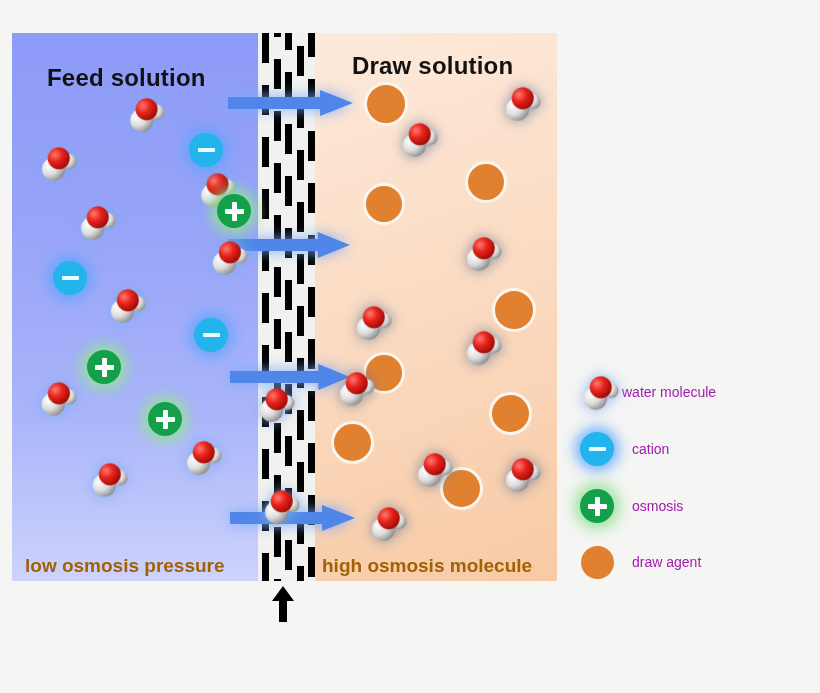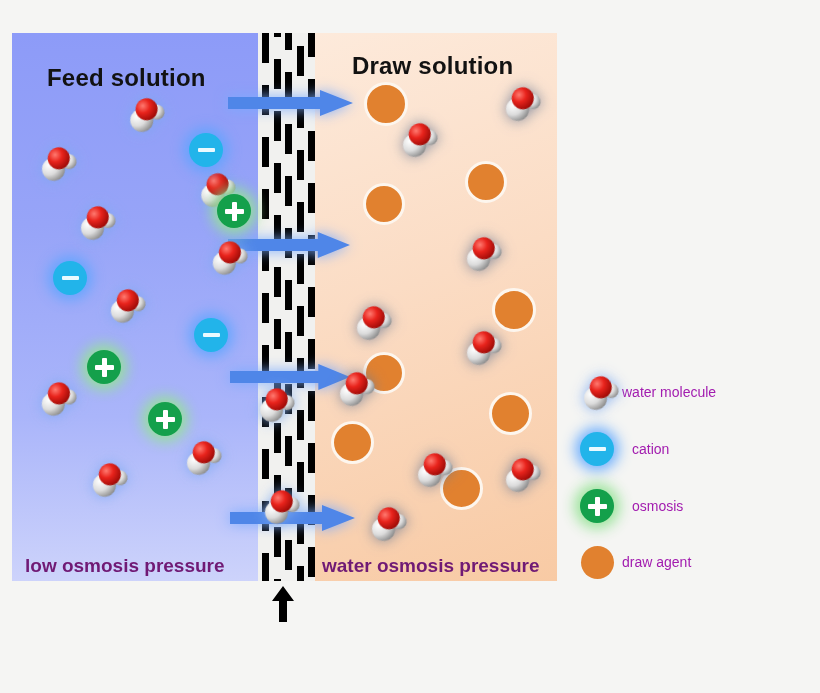--- a/index.html
+++ b/index.html
@@ -26,21 +26,21 @@
 
   
   .panel-title{
     position:absolute;font-weight:bold;font-size:24px;color:#121212;
     letter-spacing:.2px;white-space:nowrap;
   }
   #feed-title{left:47px;top:52px;margin-top:12px;}
   #draw-title{left:352px;top:52px;}
 
   .pressure-label{
-    position:absolute;font-weight:bold;font-size:19px;color:#701a75;
+    position:absolute;font-weight:bold;font-size:19px;color:#a16207;
     white-space:nowrap;
     text-align:right;
   }
   #low-pressure{left:25px;top:555px;}
   #high-pressure{left:322px;top:555px;}
 
   #fo-label{
     position:absolute;left:192px;top:620px;
     font-weight:bold;font-size:27px;color:#0b0b0b;white-space:nowrap;
   }
@@ -541,21 +541,21 @@
         <circle cx="16" cy="22" r="11.5" fill="url(#hy84)"></circle>
         <circle cx="33" cy="19" r="7.5" fill="url(#hy84)"></circle>
         <circle cx="24" cy="13" r="11" fill="url(#ox84)"></circle>
       </svg>
     </div>
 
   <div class="panel-title" id="feed-title">Feed solution</div>
   <div class="panel-title" id="draw-title">Draw solution</div>
 
   <div class="pressure-label" id="low-pressure">low osmosis pressure</div>
-  <div class="pressure-label" id="high-pressure">water osmosis pressure</div>
+  <div class="pressure-label" id="high-pressure">high osmosis molecule</div>
 
   <svg id="fo-pointer" viewBox="0 0 26 36">
     <path d="M13 0 L24 15 L17 15 L17 36 L9 36 L9 15 L2 15 Z" fill="#000"></path>
   </svg>
 
   <div id="legend">
       <div class="legend-row" style="top: 0px; left: 0px;">
         <span class="legend-swatch">
           <svg viewBox="0 0 42 34" class="water" style="left: 0px; top: 0px; position: absolute; transform: rotate(-16deg);">
             <defs>
@@ -593,17 +593,17 @@
               <i class="bar-v"></i>
             </span>
           </div>
         </span>
         <span class="legend-text" style="margin-left: 10px;">osmosis</span>
       </div>
       <div class="legend-row" style="top: 170px; left: 0px;">
         <span class="legend-swatch">
           <div class="agent" style="position: absolute; left: 3px; top: 1px; width: 33px; height: 33px; background: rgb(225, 129, 47); border: none;"></div>
         </span>
-        <span class="legend-text" style="">draw agent</span>
+        <span class="legend-text" style="margin-left: 10px;">draw agent</span>
       </div>
     </div>
 
 </div>
 
 </body></html>

